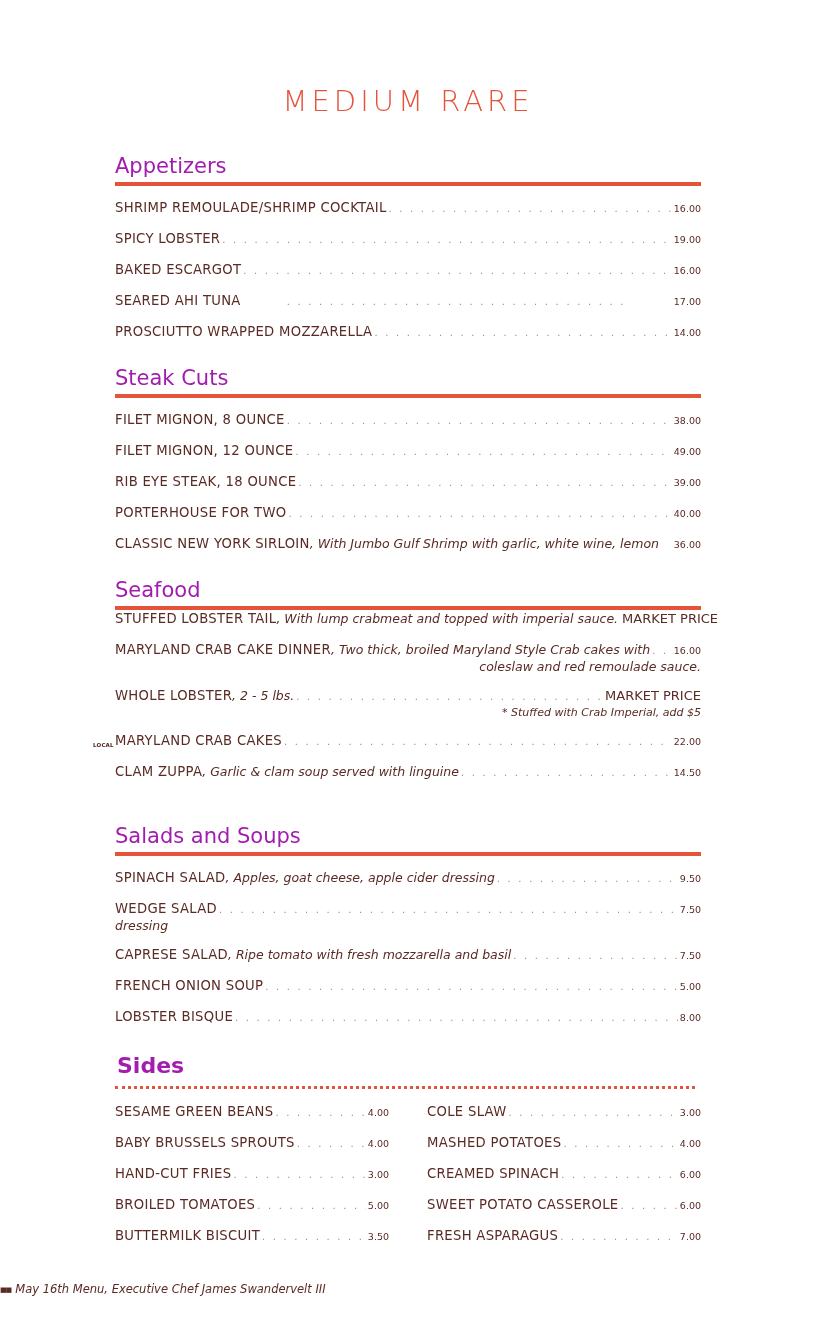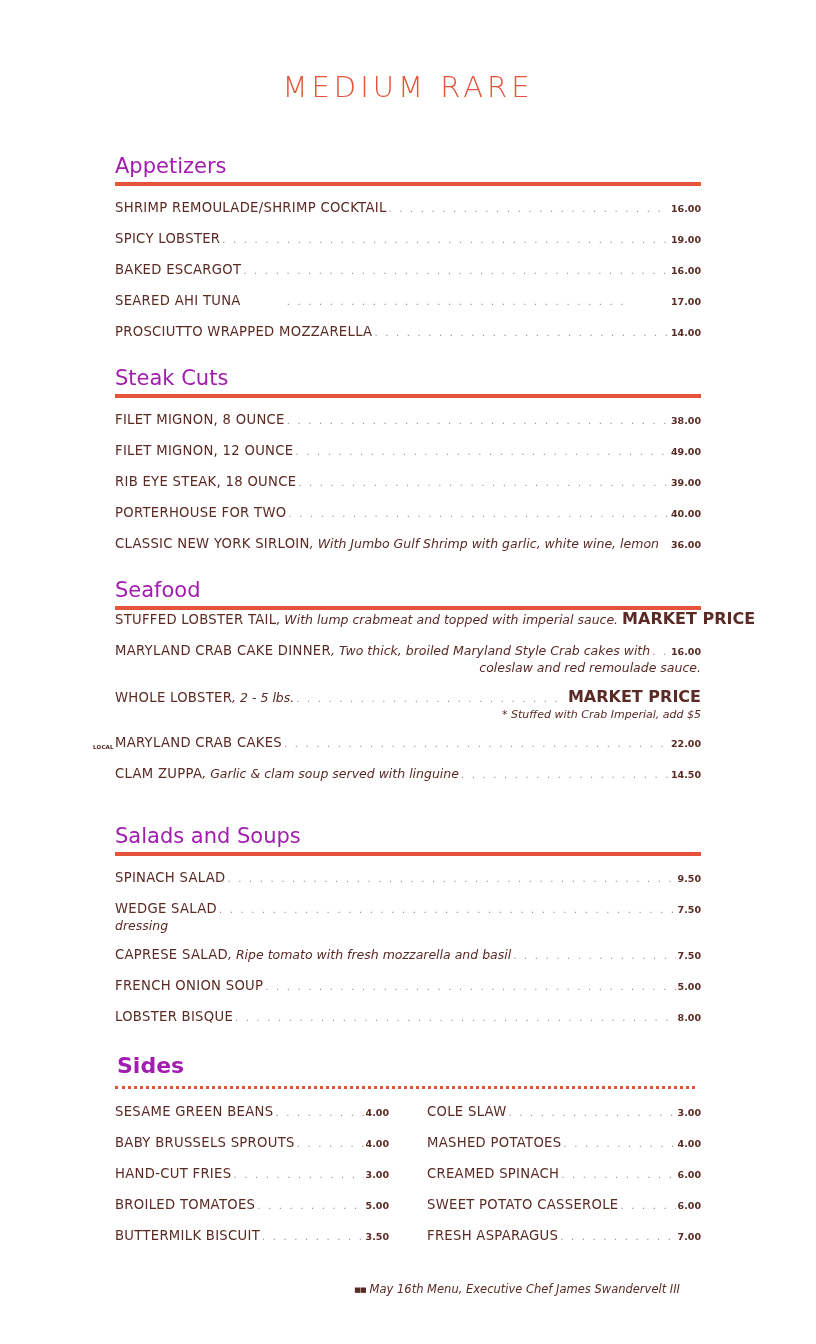--- a/index.html
+++ b/index.html
@@ -1,41 +1,41 @@
 <!DOCTYPE html>
 <html><head>
 <meta charset="utf-8">
 <style>
   html, body { margin: 0; padding: 0; background: #ffffff; }
   body { width: 816px; height: 1344px; position: relative; overflow: hidden;
          font-family: "DejaVu Sans", sans-serif; color: #5a2a24; }
-  .title { position: absolute; top: 70px; left: 0; width: 816px; text-align: center;
+  .title { position: absolute; top: 84px; left: 0; width: 816px; text-align: center;
            font-family: "DejaVu Sans", sans-serif; font-weight: 300; font-size: 29px;
            letter-spacing: 4px; color: #e4533a; }
   .section { position: absolute; left: 115px; width: 586px; }
   .sec-title { font-family: "DejaVu Sans", sans-serif; font-size: 21px; color: #a21caf;
                height: 28px; line-height: 28px; }
   .sec-rule { height: 4px; background: #e4533a; margin-top: 2px; }
   .sec-rule.dotted { height: 0; background: none; border-top: 3px dotted #e4533a; width: 580px; margin-top: 6px; }
   .item { position: relative; display: flex; align-items: baseline; font-size: 13.2px;
           line-height: 17px; color: #5a2a24; }
   .item .name { white-space: nowrap; letter-spacing: 0.3px; }
   .item .desc { font-style: italic; font-size: 12.5px; white-space: nowrap; }
   .item .leader { flex: 1; overflow: hidden; white-space: nowrap; color: #a08a86; font-size: 10px;
                   margin: 0 2px; letter-spacing: 2.2px; }
   .item .leader::before { content: ". . . . . . . . . . . . . . . . . . . . . . . . . . . . . . . . . . . . . . . . . . . . . . . . . . . . . . . . . . . . . . . . . . . . . . . . . . . . . . . . . . . . . . . . . . . . . . . . . . . . . . . . . . . . . . . . . . ."; }
-  .item .price { font-size: 9.5px; white-space: nowrap; color: #5a2a24; font-weight: bold; }
-  .item .price.mp { font-size: 16px; }
+  .item .price { font-size: 9.5px; white-space: nowrap; color: #5a2a24; }
+  .item .price.mp { font-size: 13px; }
   .subline { font-style: italic; font-size: 12.5px; line-height: 16px; color: #5a2a24; }
   .note { font-style: italic; font-size: 11px; line-height: 15px; padding-left: 8px; color: #5a2a24; }
   .badge { position: absolute; left: -22px; top: 5px; font-size: 5.5px; font-weight: bold; letter-spacing: 0.2px; color: #4e2420; }
   .sides-grid { display: flex; gap: 38px; }
   .sides-col { width: 274px; }
   .sides-col .item { margin-bottom: 13px; }
-  .footer { position: absolute; top: 1282px; left: 12px; width: 668px; text-align: right;
+  .footer { position: absolute; top: 1282px; left: 0; width: 668px; text-align: left;
             font-style: italic; font-size: 11.5px; color: #5a2a24; }
   .footer .sq { display: inline-block; font-style: normal; font-size: 7px; letter-spacing: -1px; margin-right: 4px; vertical-align: 1px; }
 </style>
 </head>
 <body>
 
 <div class="title">MEDIUM RARE</div>
 
 <div class="section" style="top:152px;">
   <div class="sec-title">Appetizers</div>
@@ -144,20 +144,21 @@
       </div>
   </div>
 </div>
 
 <div class="section" style="top:822px;">
   <div class="sec-title">Salads and Soups</div>
   <div class="sec-rule"></div>
   <div style="margin-top:13px;">
     <div class="item" style="margin-bottom:13px;">
         <span class="name">SPINACH SALAD</span>
+        <span class="desc"> , Apples, goat cheese, apple cider dressing</span>
         <span class="leader"></span>
         <span class="price">9.50</span>
       </div>
     <div style="margin-bottom:12px;">
       <div class="item">
           <span class="name">WEDGE SALAD</span>
           <span class="leader"></span>
           <span class="price">7.50</span>
         </div>
       <div class="subline">dressing</div>

